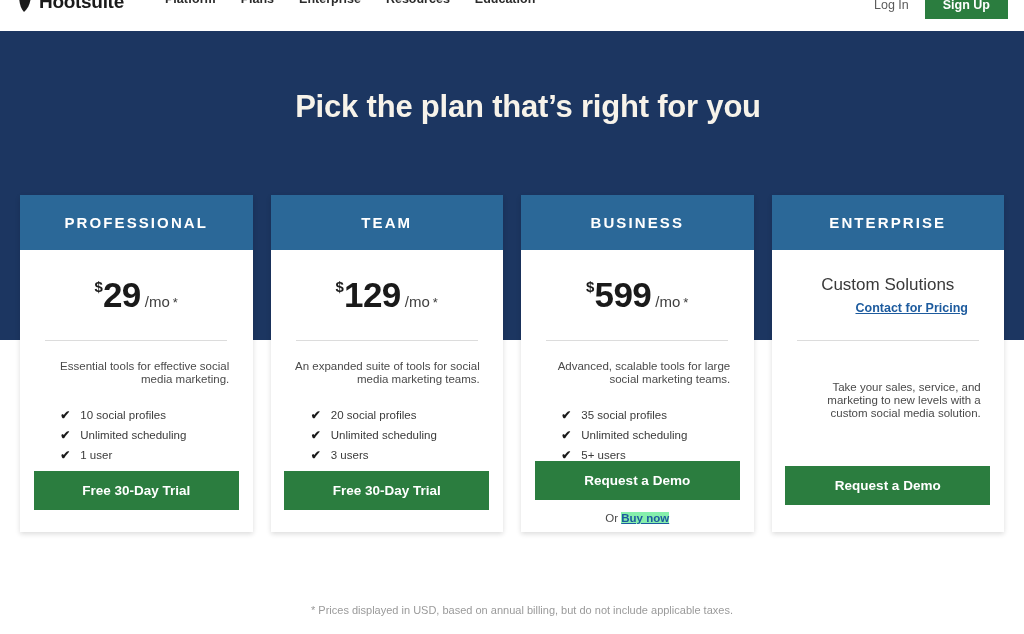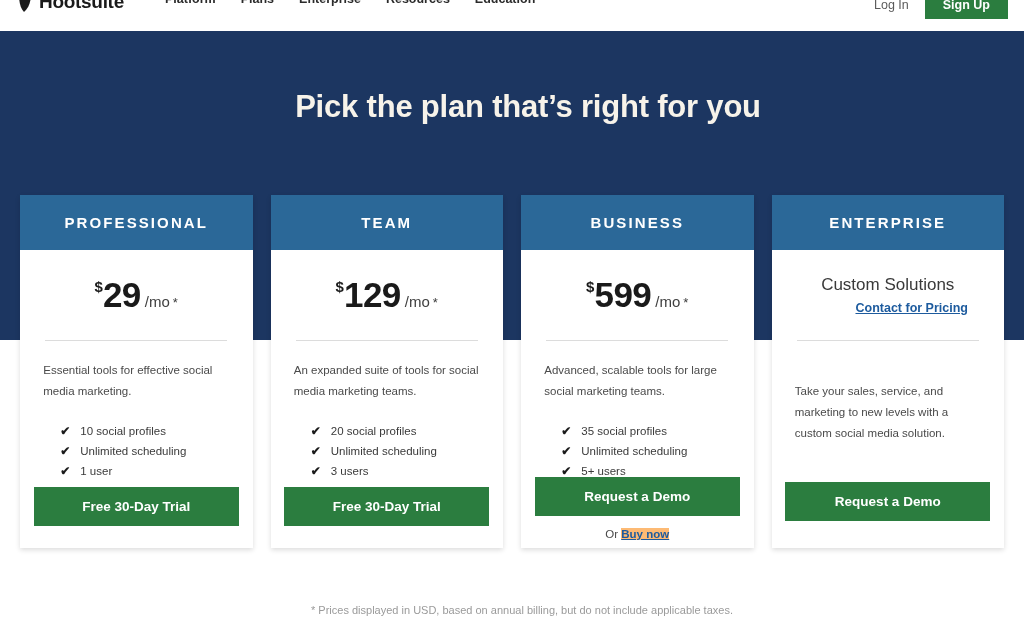--- a/index.html
+++ b/index.html
@@ -208,23 +208,23 @@
   }
 
   .divider {
     width: 182px;
     height: 1px;
     background: #dcdcdc;
   }
 
   .card-desc {
     width: 186px;
-    text-align: left;
+    text-align: right;
     font-size: 11.5px;
-    line-height: 21px;
+    line-height: 13px;
     color: #4a4a4a;
     margin-top: 19px;
   }
 
   .features {
     width: 160px;
     margin-top: 23px;
     display: flex;
     flex-direction: column;
     gap: 8px;
@@ -269,21 +269,21 @@
   }
   .cta-sub {
     margin-top: 12px;
     font-size: 11.5px;
     color: #4a4a4a;
   }
   .buy-now-link {
     color: #1d5b9e;
     font-weight: bold;
     text-decoration: underline;
-    background: #fdba74;
+    background: #86efac;
     cursor: pointer;
   }
 
   
   .card-professional .features,
   .card-team .features,
   .card-business .features { margin-bottom: 0; }
 
   .card-enterprise .card-desc { margin-top: 40px; }
   .card-enterprise .cta-area { padding-bottom: 27px; }

